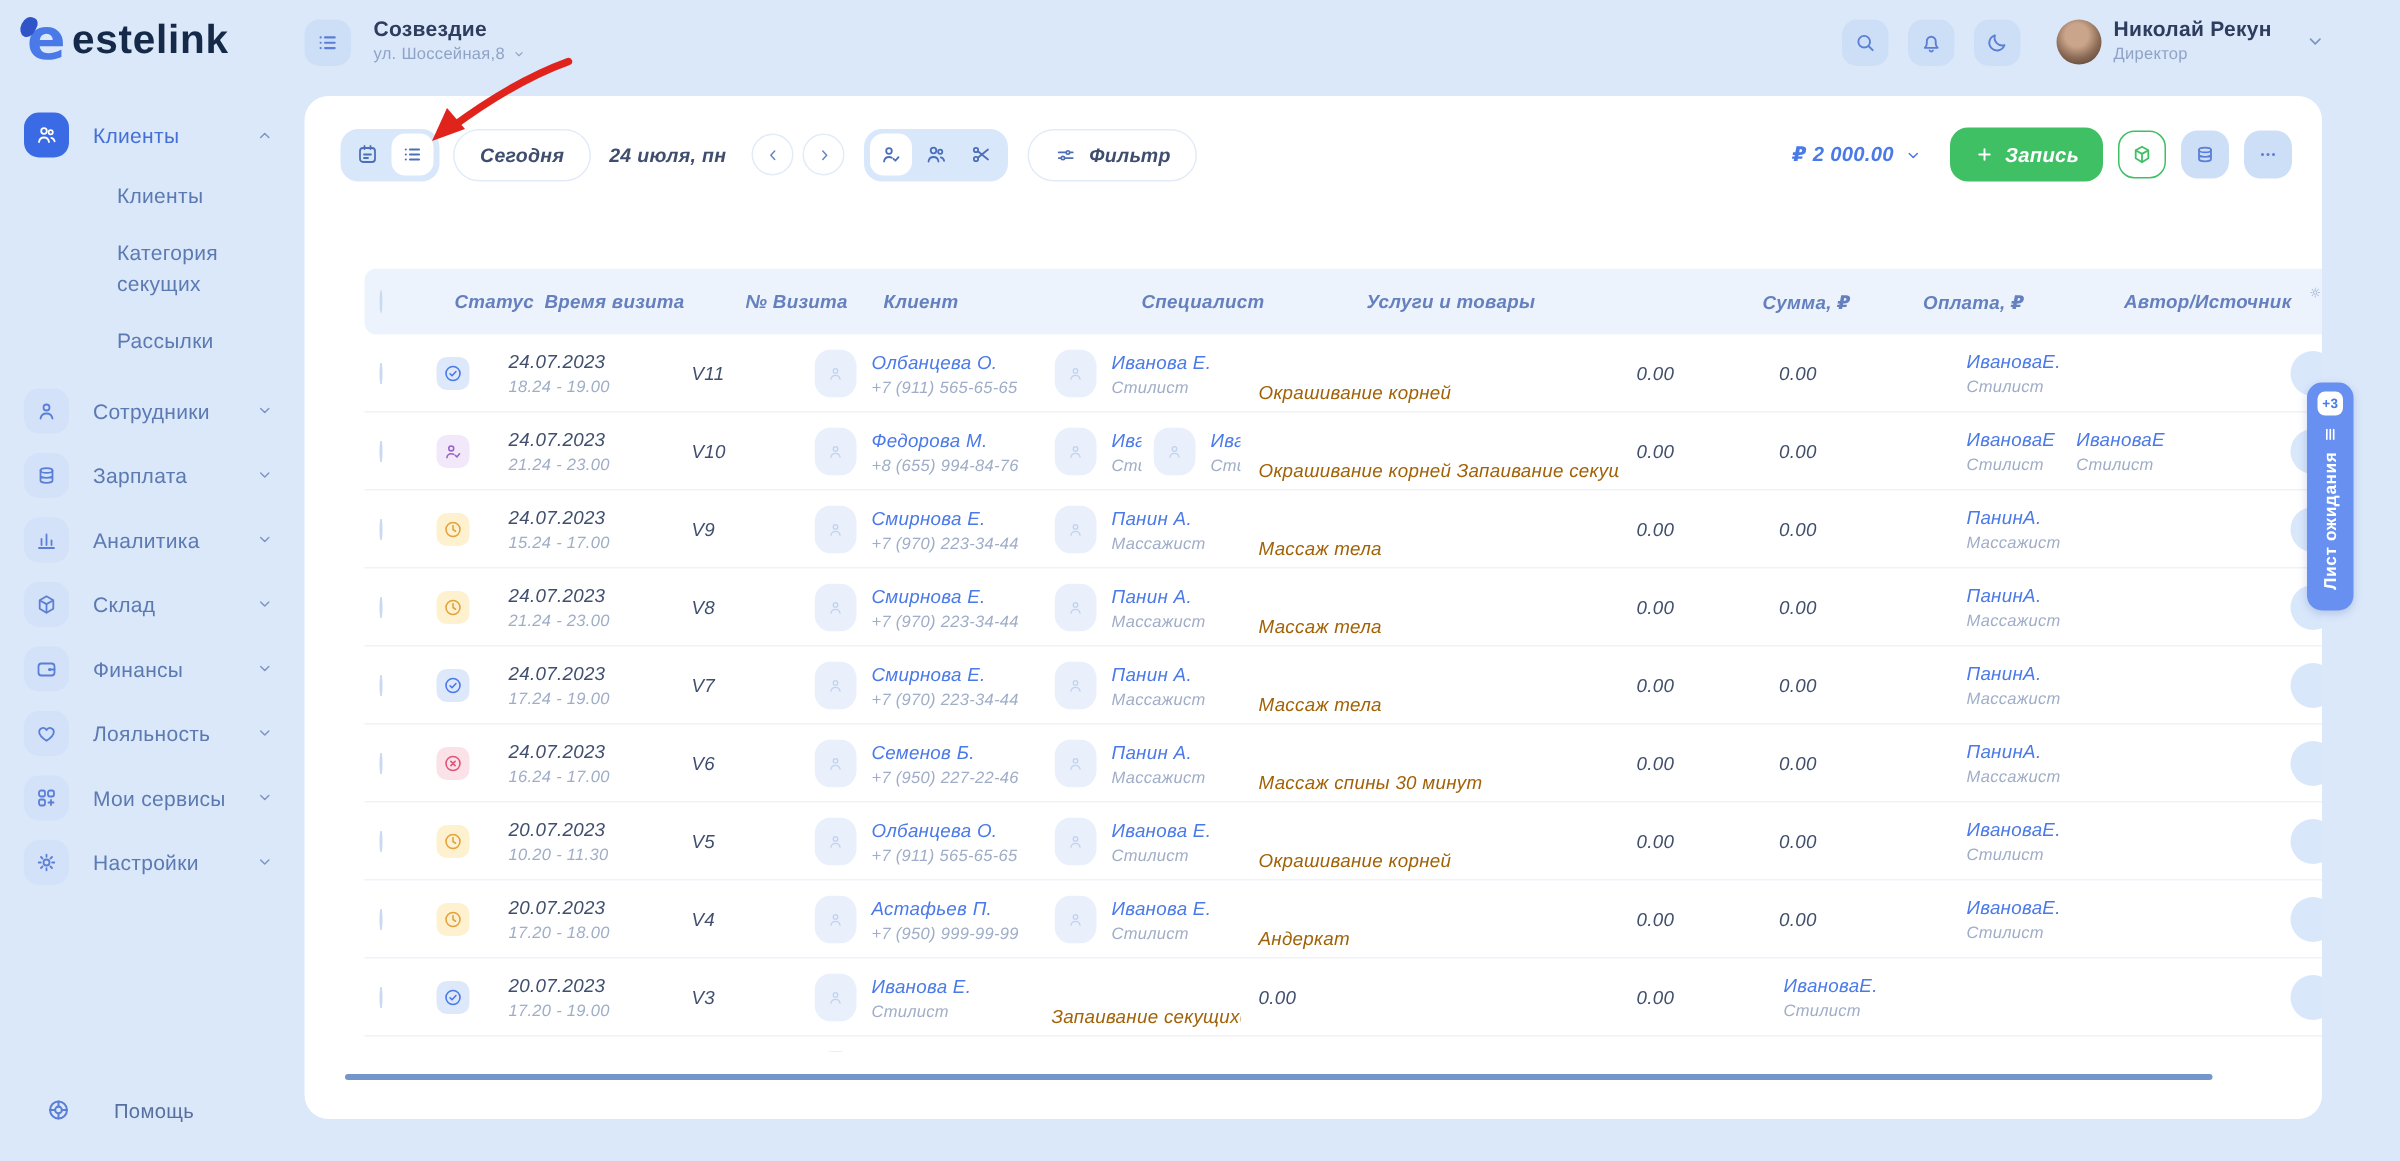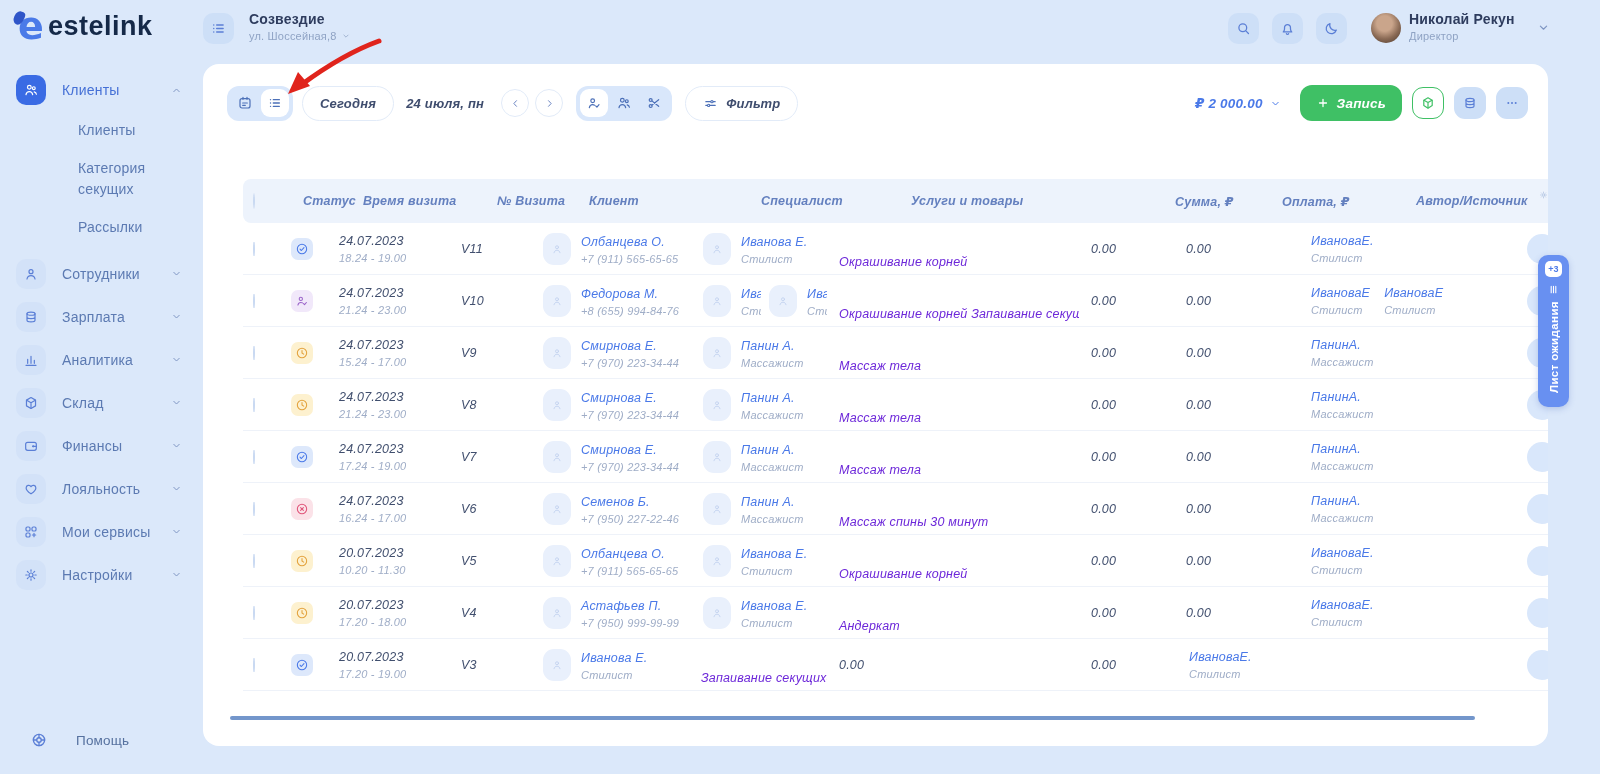--- a/index.html
+++ b/index.html
@@ -84,21 +84,21 @@
   .st-yellow { background:#fdf1cf; color:#e3a23c; }
   .st-red { background:#fbe2e8; color:#e0557a; }
   .d1 { color:#414f6e; }
   .d2 { font-size:11px; color:#9fadc7; margin-top:4px; }
   .link { color:#4a79e8; }
   .person-cell { display:flex; align-items:flex-end; gap:10px; overflow:hidden; }
   .p-avatar { width:28px; height:32px; border-radius:11px; background:#e9f0fc; color:#c3d2ef; display:flex; align-items:center; justify-content:center; flex:0 0 28px; }
   .p-avatar svg { width:12px; height:12px; }
   .p-avatar.photo { background:radial-gradient(circle at 50% 35%, #a98a70 0 30%, #6d5240 60%, #33261d 100%); }
   .p-txt { min-width:0; }
-  .svc { color:#6d28d9;margin-top:26px; }
+  .svc { color:#a16207;margin-top:26px; }
   .num { color:#414f6e; }
   .authors { display:flex; gap:14px; overflow:hidden; }
   .row-action { position:absolute; right:-9px; top:11px; width:30px; height:30px; border-radius:50%; background:#d9e7fb; }
   .hscroll { position:absolute; top:652px; left:27px; width:1245px; height:4px; border-radius:2px; background:#7396cb; }
 
   
   .waitlist { position:absolute; left:1538px; top:255px; width:31px; height:152px; background:#6890f1; border-radius:10px; display:flex; flex-direction:column; align-items:center; padding-top:6px; box-shadow:0 2px 6px rgba(60,90,180,.25); cursor:pointer; }
   .wl-badge { width:17px; height:16px; background:#fff; border-radius:5px; color:#4a79e8; font-size:9px; font-weight:700; display:flex; align-items:center; justify-content:center; }
   .wl-text { writing-mode:vertical-rl; transform:rotate(180deg); color:#fff; font-size:11.5px; font-weight:600; letter-spacing:.4px; margin-top:7px; display:flex; align-items:center; gap:6px; }
   .wl-text svg { width:11px; height:11px; transform:rotate(90deg); }

